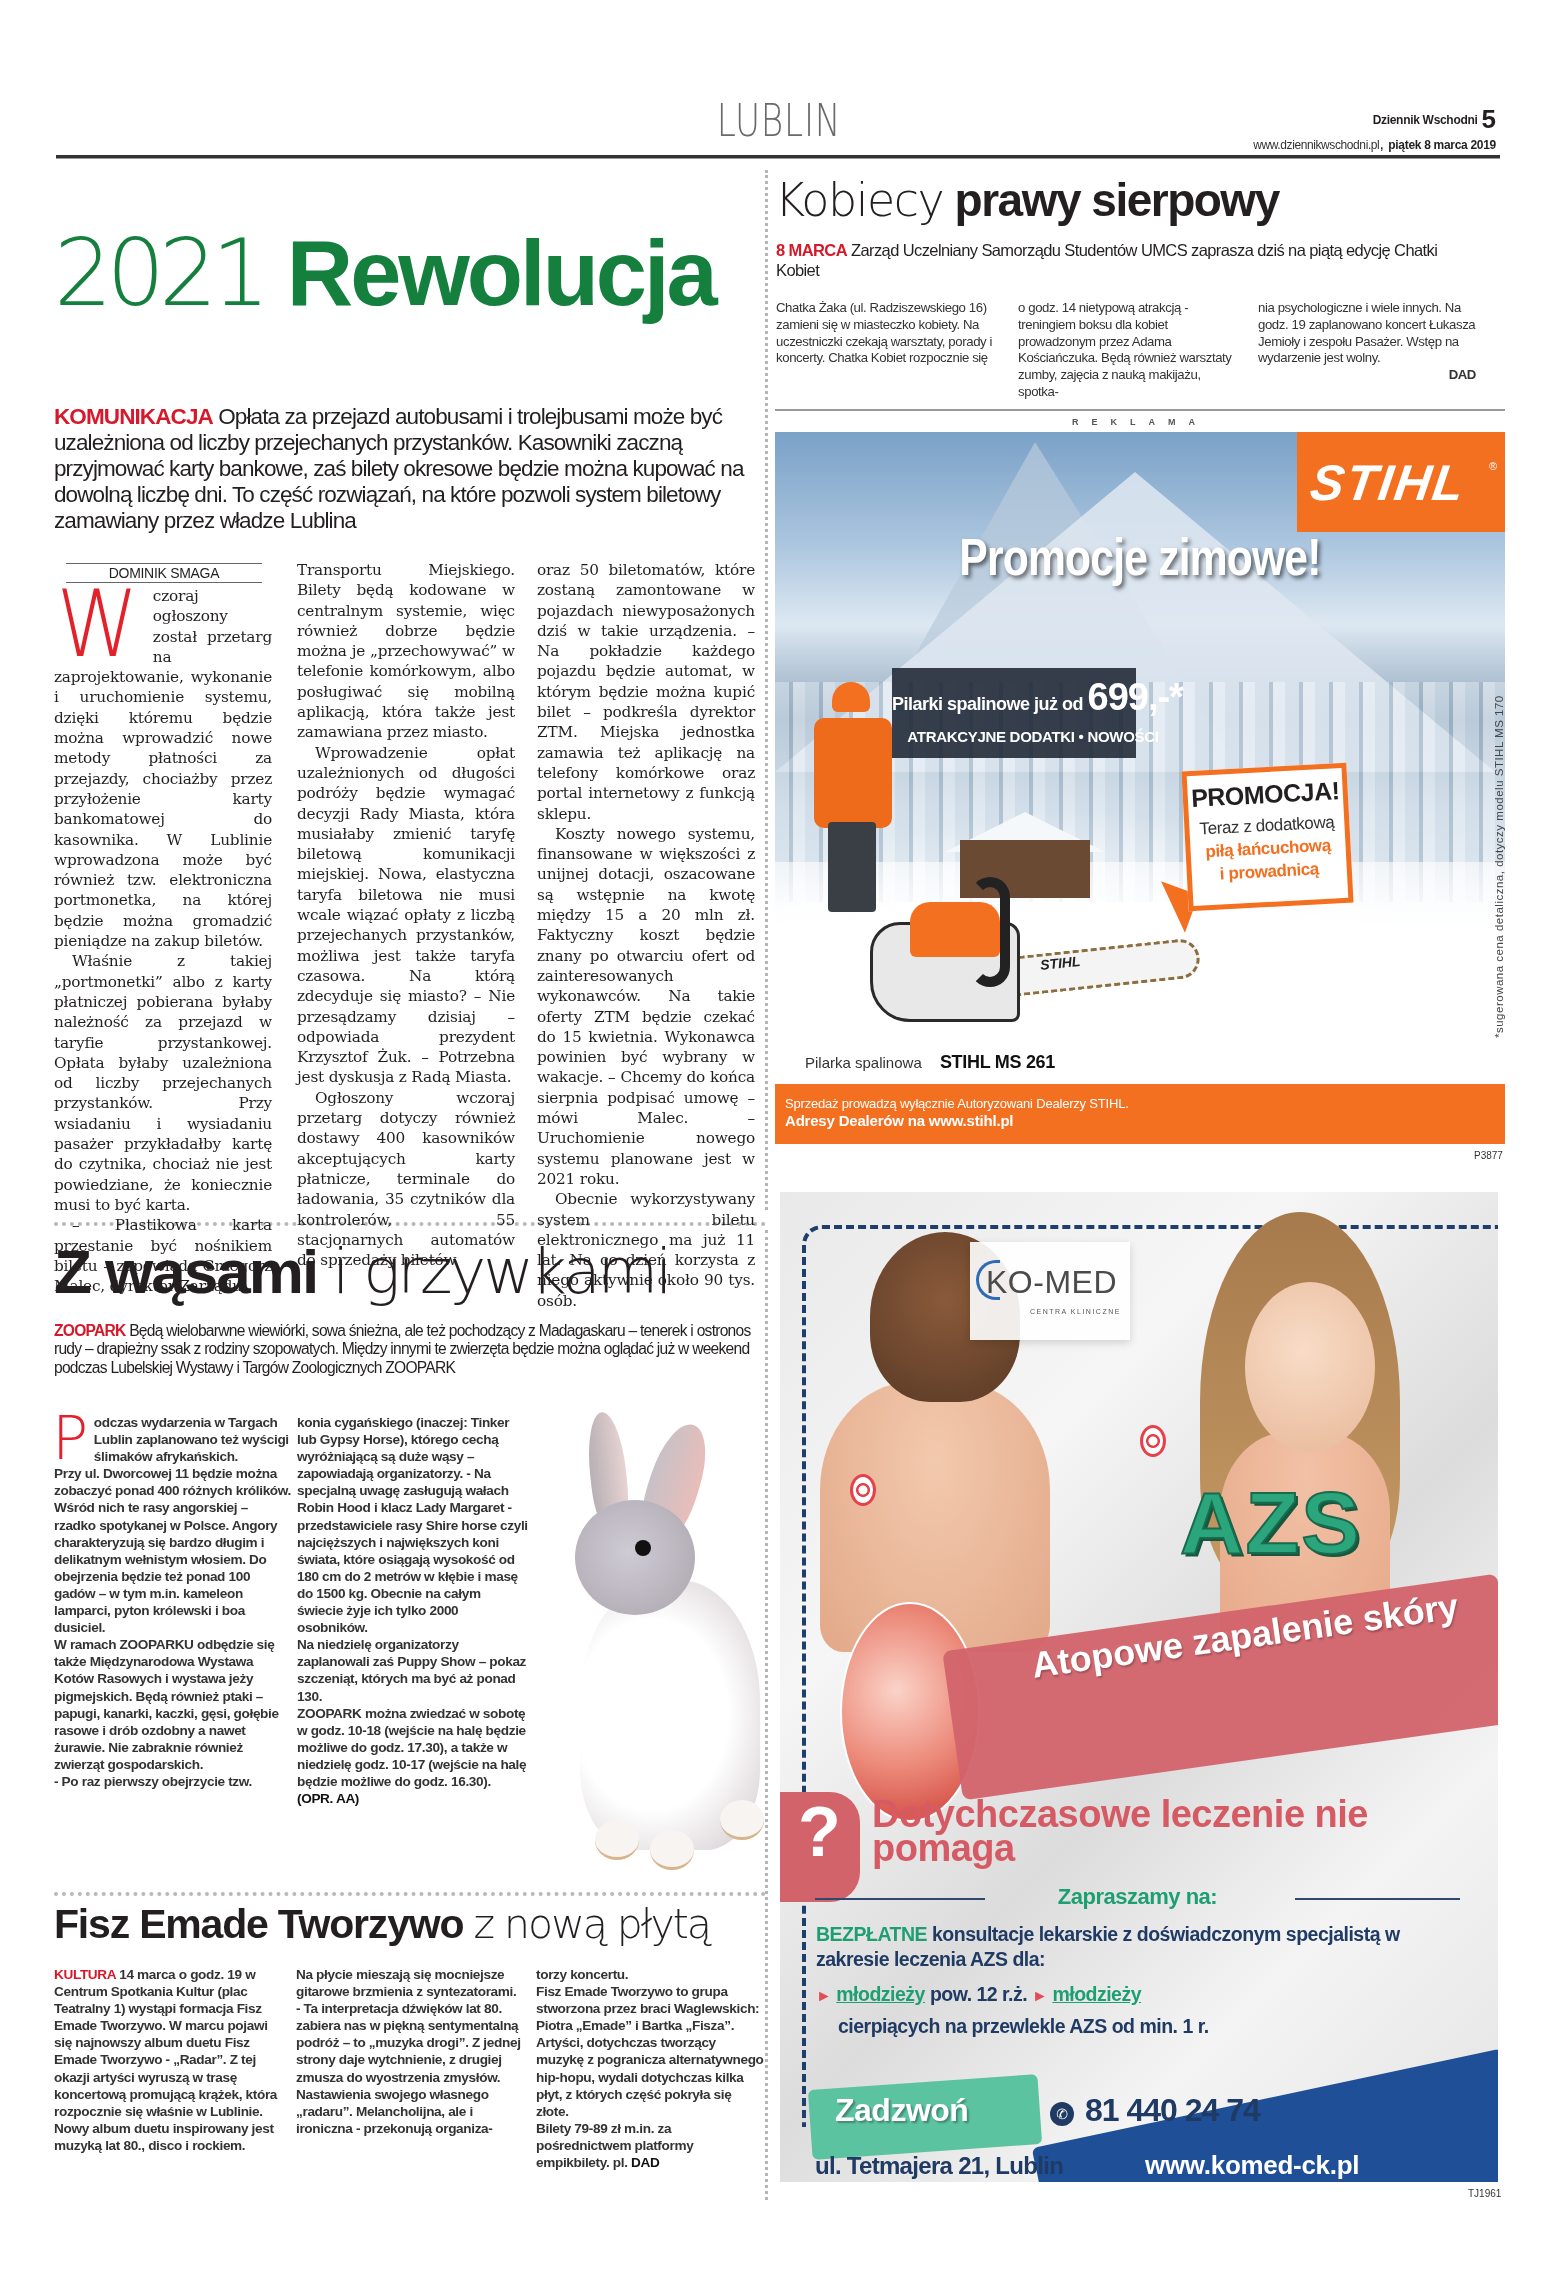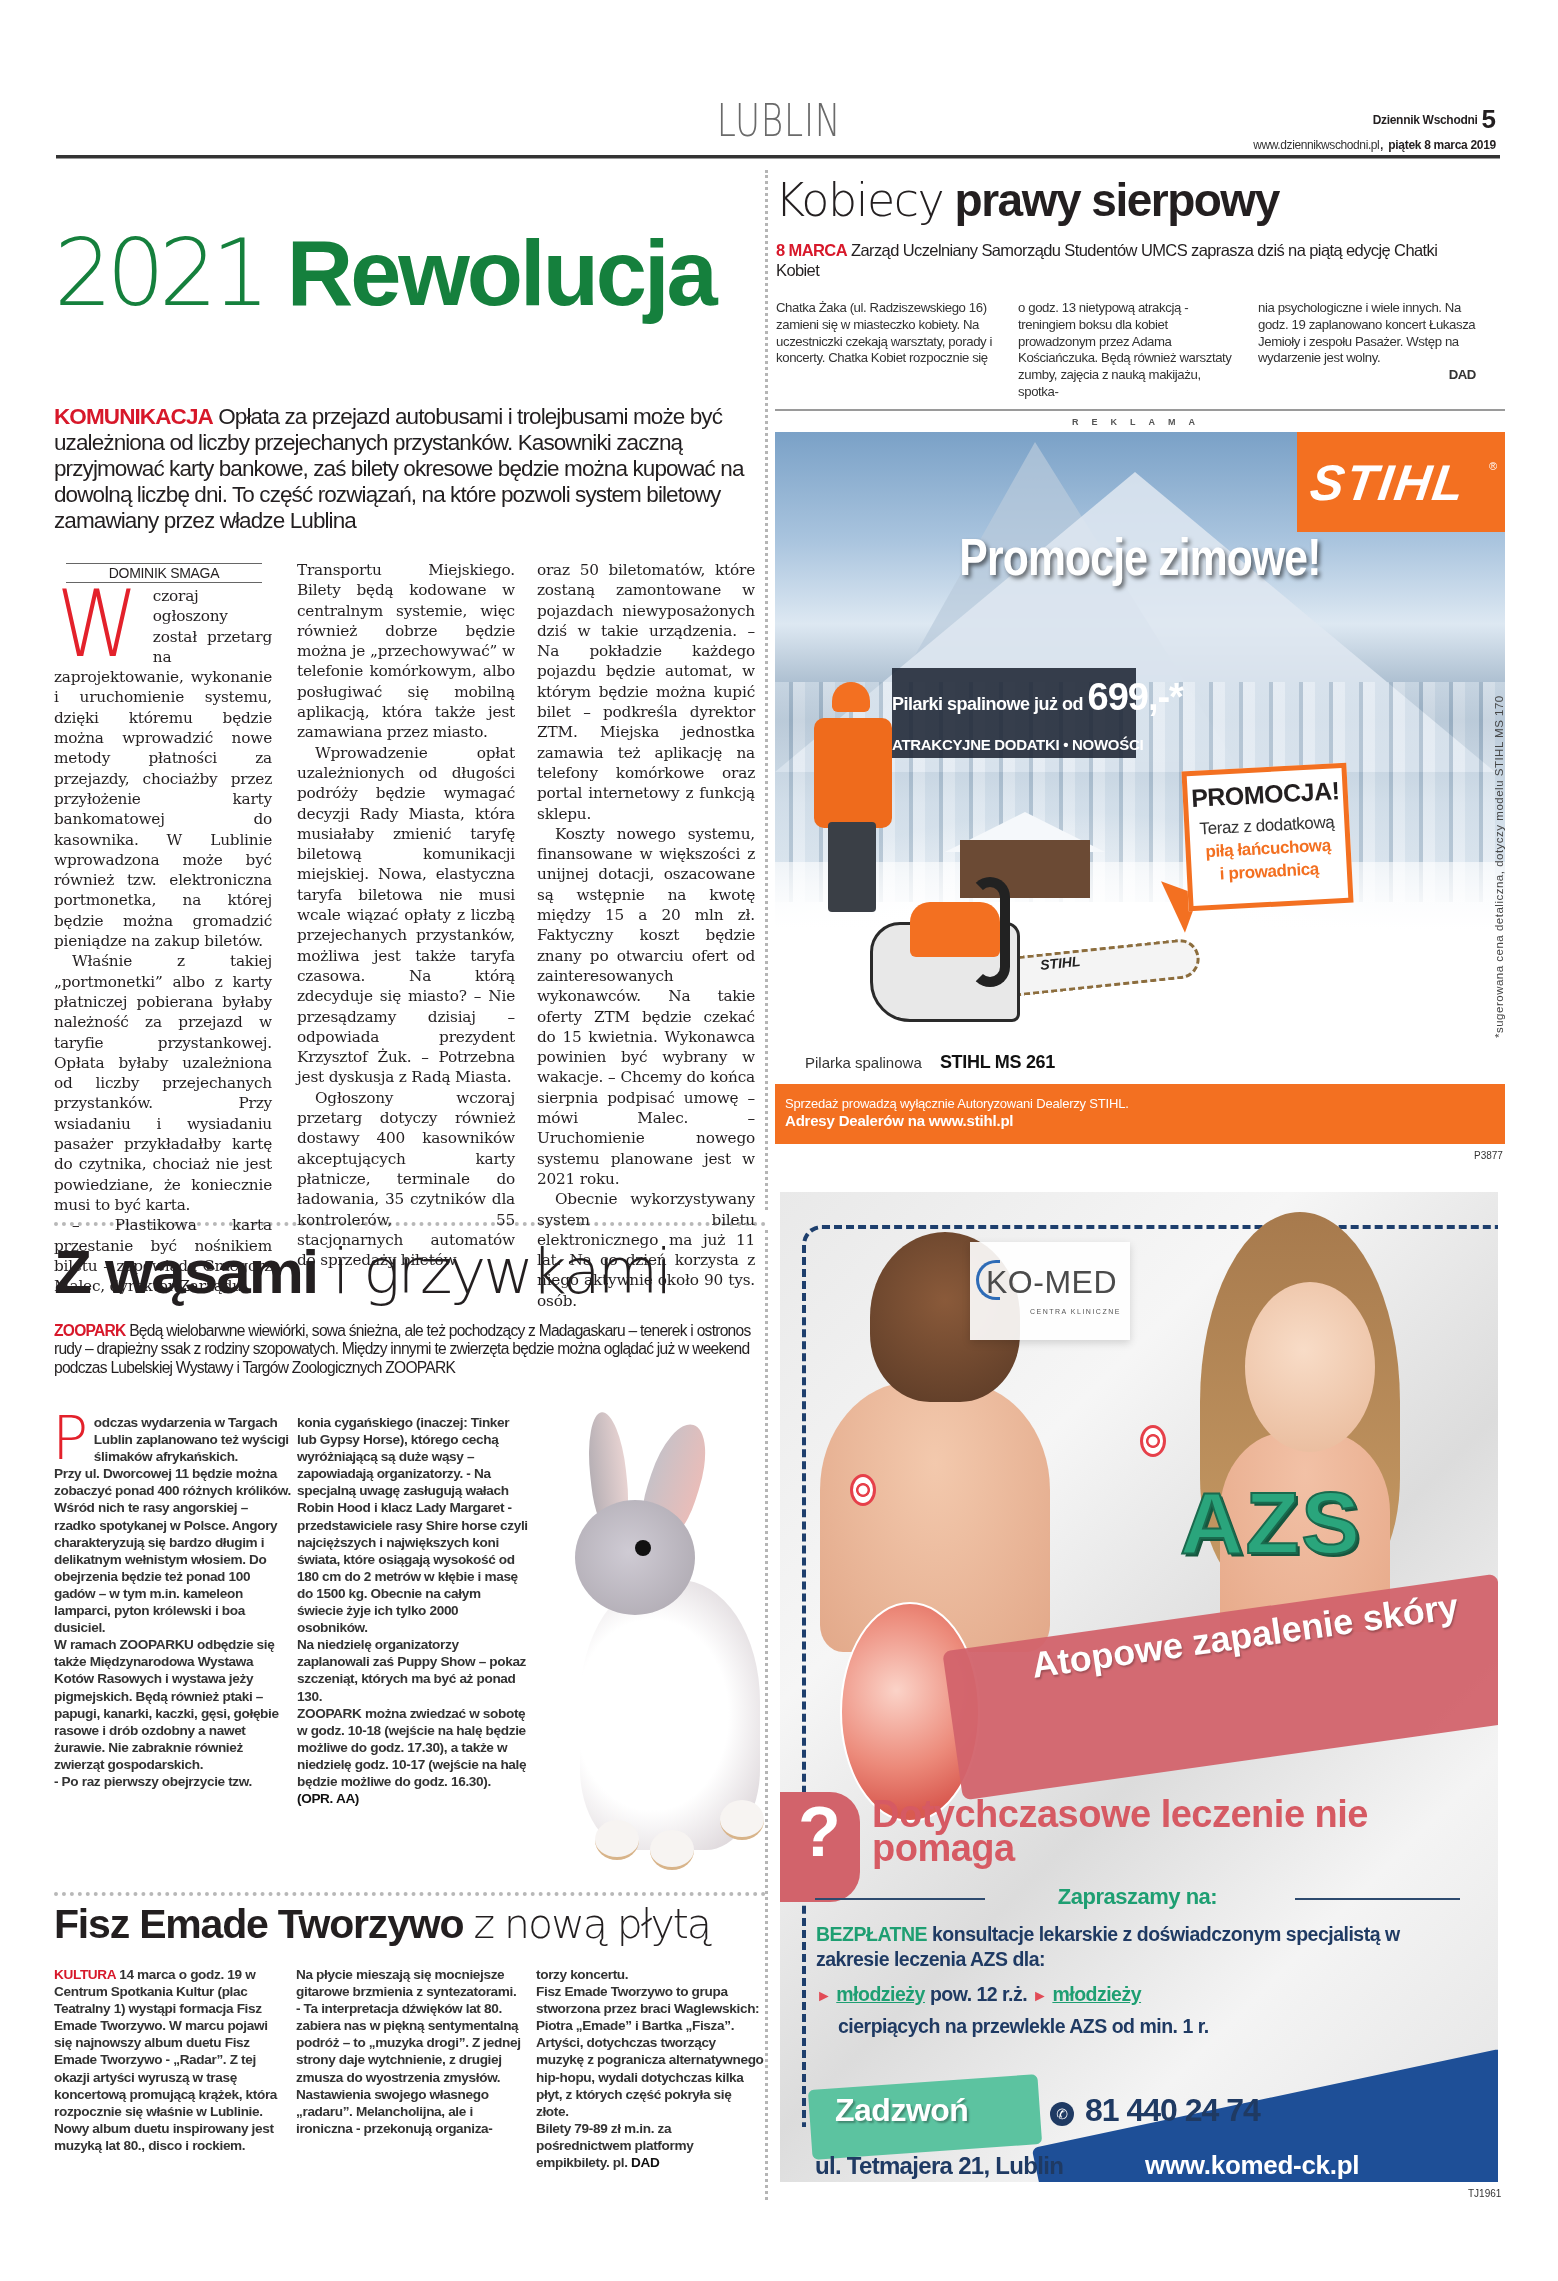--- a/index.html
+++ b/index.html
@@ -68,21 +68,21 @@
   .worker .legs { position: absolute; left: 18px; top: 140px; width: 48px; height: 90px; background: #3a3f46; border-radius: 4px; }
   .stihl-logo-box { position: absolute; right: 0; top: 0; width: 208px; height: 100px; background: #f37021; }
   .stihl-logo { position: absolute; left: 14px; top: 22px; font-size: 50px; font-weight: bold; font-style: italic; color: #fff; letter-spacing: 2px; transform: skewX(-8deg); }
   .stihl-reg { position: absolute; right: 8px; top: 28px; font-size: 11px; color: #fff; }
   .promo-title { position: absolute; left: 0; width: 730px; top: 95px; text-align: center; font-size: 52px; font-weight: bold;
     color: #ffffff; text-shadow: 3px 3px 5px rgba(0,0,0,.55); letter-spacing: -1px; transform: scaleX(0.82); }
   .price-box-wrap { position: absolute; left: 117px; top: 220px; width: 244px; height: 90px; background: rgba(30,38,52,.88); margin-top: 16px; }
   .price-line { position: absolute; left: 0; top: 8px; width: 282px; text-align: center; color: #fff; font-weight: bold; white-space: nowrap; }
   .price-line .pre { font-size: 18px; letter-spacing: -0.5px; }
   .price-line .big { font-size: 38px; letter-spacing: -1px; }
-  .price-sub { position: absolute; left: 0; top: 68px; width: 282px; color: #fff; font-weight: bold; font-size: 15px; letter-spacing: -0.3px; }
+  .price-sub { position: absolute; left: 0; top: 60px; width: 282px; text-align: center; color: #fff; font-weight: bold; font-size: 15px; letter-spacing: -0.3px; }
   .promo-bubble { position: absolute; left: 410px; top: 335px; width: 165px; height: 140px; background: #fff; border: 5px solid #f37021; transform: rotate(-3deg); }
   .promo-bubble .ttl { position: absolute; left: 0; width: 100%; top: 8px; text-align: center; font-size: 25px; font-weight: bold; letter-spacing: -0.5px; }
   .promo-bubble .l1 { position: absolute; left: 0; width: 100%; top: 44px; text-align: center; font-size: 17px; color: #333; letter-spacing: -0.4px; }
   .promo-bubble .l2 { position: absolute; left: 0; width: 100%; top: 67px; text-align: center; font-size: 17px; font-weight: bold; color: #f37021; letter-spacing: -0.4px; }
   .promo-bubble .l3 { position: absolute; left: 0; width: 100%; top: 90px; text-align: center; font-size: 17px; font-weight: bold; color: #f37021; letter-spacing: -0.4px; }
   .bubble-tail { position: absolute; left: 378px; top: 455px; width: 0; height: 0; border-top: 40px solid #f37021; border-left: 40px solid transparent; transform: rotate(20deg); }
   .saw { position: absolute; left: 95px; top: 445px; width: 330px; height: 150px; }
   .saw .body { position: absolute; left: 0; top: 45px; width: 150px; height: 100px; background: #e8e8e8; border-radius: 30px 14px 8px 40px; border: 3px solid #2a2a2a; }
   .saw .hood { position: absolute; left: 40px; top: 25px; width: 90px; height: 55px; background: #f37021; border-radius: 20px 20px 6px 6px; }
   .saw .handle { position: absolute; left: 100px; top: 0; width: 40px; height: 110px; border: 10px solid #222; border-radius: 20px; border-left-color: transparent; }
@@ -203,21 +203,21 @@
 
 <h2 class="k-title">
   <span class="light">Kobiecy</span>
   <span class="bold">prawy sierpowy</span>
 </h2>
 <div class="k-lead">
   <span class="kicker">8 MARCA</span>
   <span>Zarząd Uczelniany Samorządu Studentów UMCS zaprasza dziś na piątą edycję Chatki Kobiet</span>
 </div>
 <div class="k-body" style="left:776px;width:220px;">Chatka Żaka (ul. Radziszewskiego 16) zamieni się w miasteczko kobiety. Na uczestniczki czekają warsztaty, porady i koncerty. Chatka Kobiet rozpocznie się</div>
-<div class="k-body" style="left:1018px;width:218px;">o godz. 13 nietypową atrakcją - treningiem boksu dla kobiet prowadzonym przez Adama Kościańczuka. Będą również warsztaty zumby, zajęcia z nauką makijażu, spotka-</div>
+<div class="k-body" style="left:1018px;width:218px;">o godz. 14 nietypową atrakcją - treningiem boksu dla kobiet prowadzonym przez Adama Kościańczuka. Będą również warsztaty zumby, zajęcia z nauką makijażu, spotka-</div>
 <div class="k-body" style="left:1258px;width:218px;">
   <div>nia psychologiczne i wiele innych. Na godz. 19 zaplanowano koncert Łukasza Jemioły i zespołu Pasażer. Wstęp na wydarzenie jest wolny.</div>
   <div class="sign" style="text-align:right;font-weight:bold;">DAD</div>
 </div>
 <div class="k-rule"></div>
 <div class="reklama">REKLAMA</div>
 
 <div class="stihl-ad">
   <div class="stihl-photo">
     <div class="mountain2"></div>

